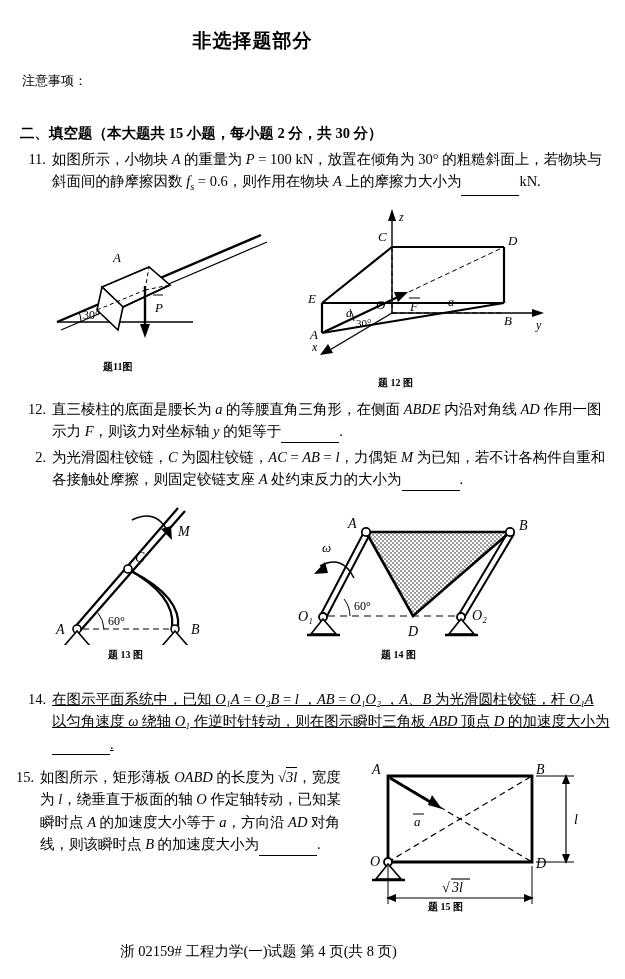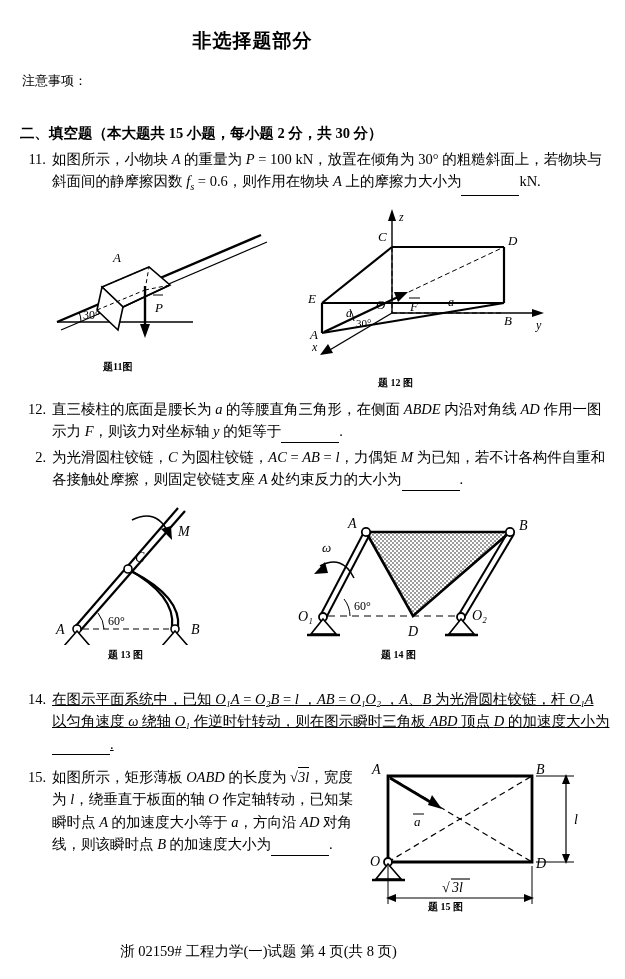--- a/index.html
+++ b/index.html
@@ -282,21 +282,21 @@
       <text x="174" y="116" font-size="14" font-style="italic">O₂</text>
     </svg>
   </div>
   <div class="figcap" style="left:381px; top:648px;">题 14 图</div>
 
   <div class="q" style="left:20px; top:688px; width:590px;text-decoration:underline;">
     <span class="num">14.</span>
     <span class="body"><span>在图示平面系统中，已知 </span><span class="it">O₁A</span><span> = </span><span class="it">O₂B</span><span> = </span><span class="it">l</span><span> ，</span><span class="it">AB</span><span> = </span><span class="it">O₁O₂</span><span> ，</span><span class="it">A</span><span>、</span><span class="it">B</span><span> 为光滑圆柱铰链，杆 </span><span class="it">O₁A</span><span> 以匀角速度 </span><span class="it">ω</span><span> 绕轴 </span><span class="it">O₁</span><span> 作逆时针转动，则在图示瞬时三角板 </span><span class="it">ABD</span><span> 顶点 </span><span class="it">D</span><span> 的加速度大小为</span><span class="blank"></span><span>.</span></span>
   </div>
 
-  <div class="q" style="left:20px; top:766px; width:345px;">
+  <div class="q" style="left:8px; top:766px; width:345px;">
     <span class="num">15.</span>
     <span class="body"><span>如图所示，矩形薄板 </span><span class="it">OABD</span><span> 的长度为 </span><span class="rad">√<span class="bar"></span><span class="it">3l</span></span><span>，宽度为 </span><span class="it">l</span><span>，绕垂直于板面的轴 </span><span class="it">O</span><span> 作定轴转动，已知某瞬时点 </span><span class="it">A</span><span> 的加速度大小等于 </span><span class="it">a</span><span>，方向沿 </span><span class="it">AD</span><span> 对角线，则该瞬时点 </span><span class="it">B</span><span> 的加速度大小为</span><span class="blank"></span><span>.</span></span>
   </div>
 
   <div class="figbox" style="left:360px; top:762px;">
     <svg width="250" height="150" viewBox="0 0 250 150">
 
       <polygon points="28,14 172,14 172,100 28,100" fill="none" stroke="#000" stroke-width="2.8"></polygon>
 
       <line x1="28" y1="14" x2="172" y2="100" stroke="#000" stroke-width="1.2" stroke-dasharray="6,4"></line>

